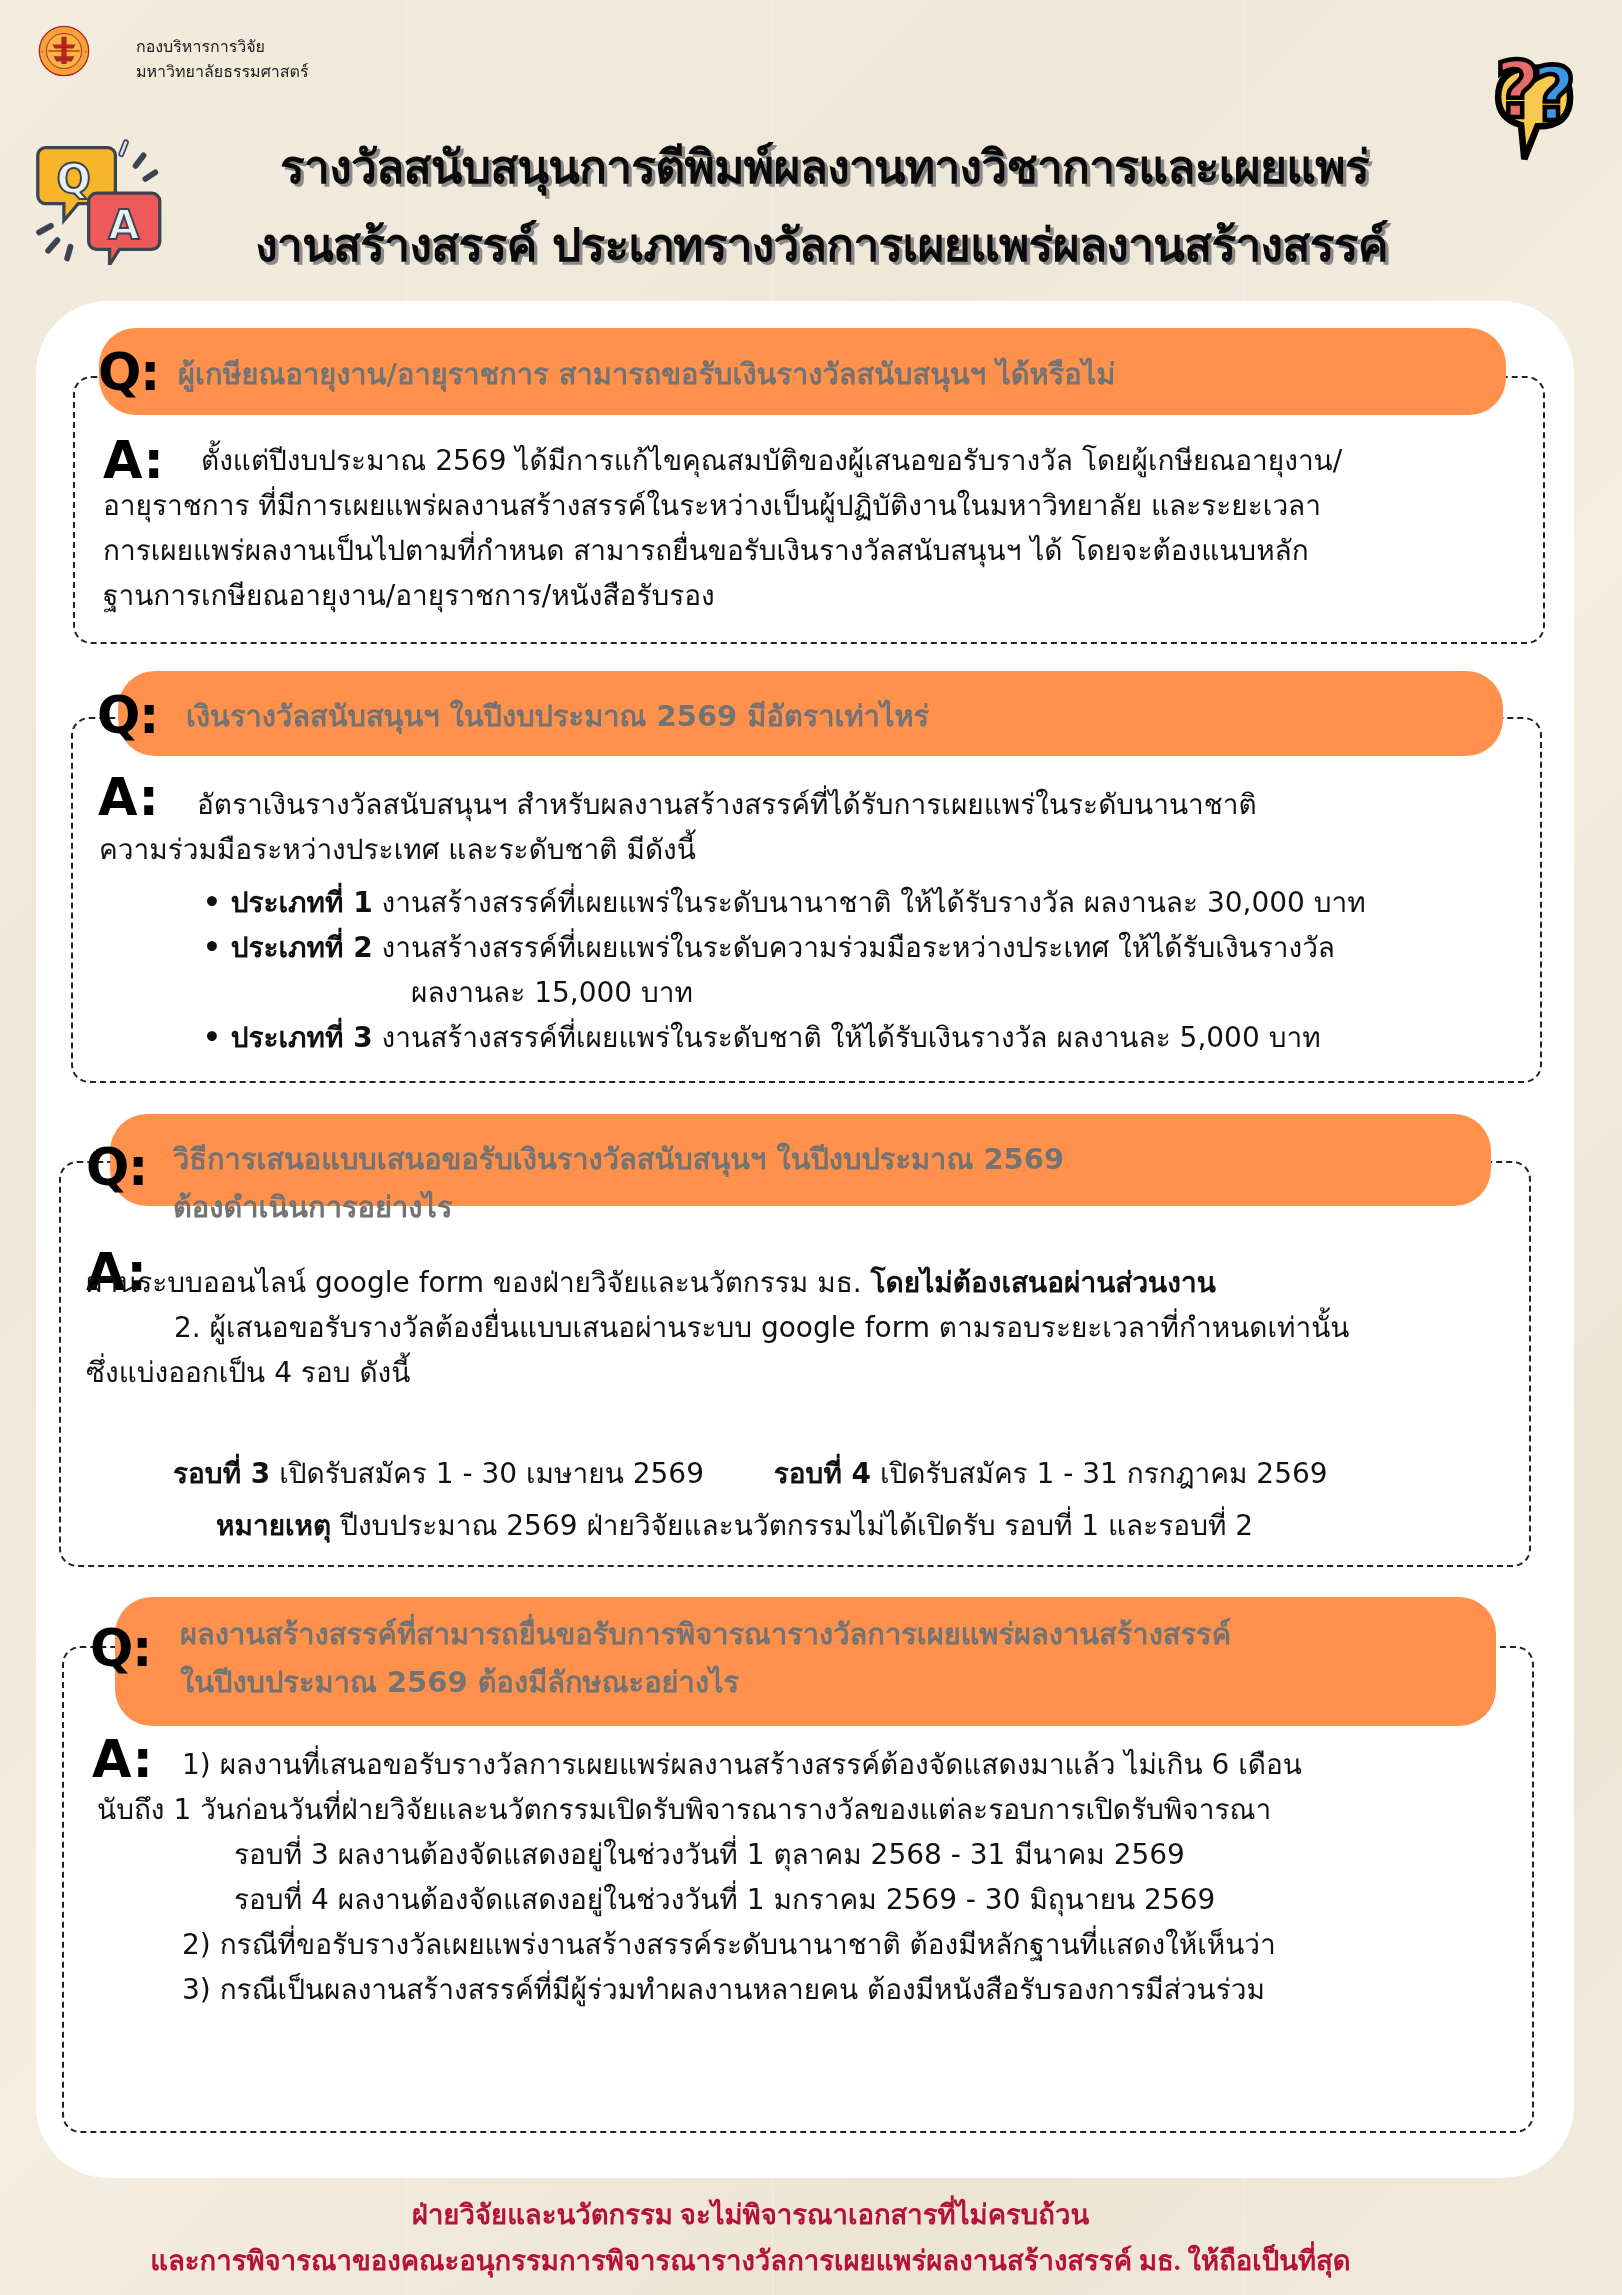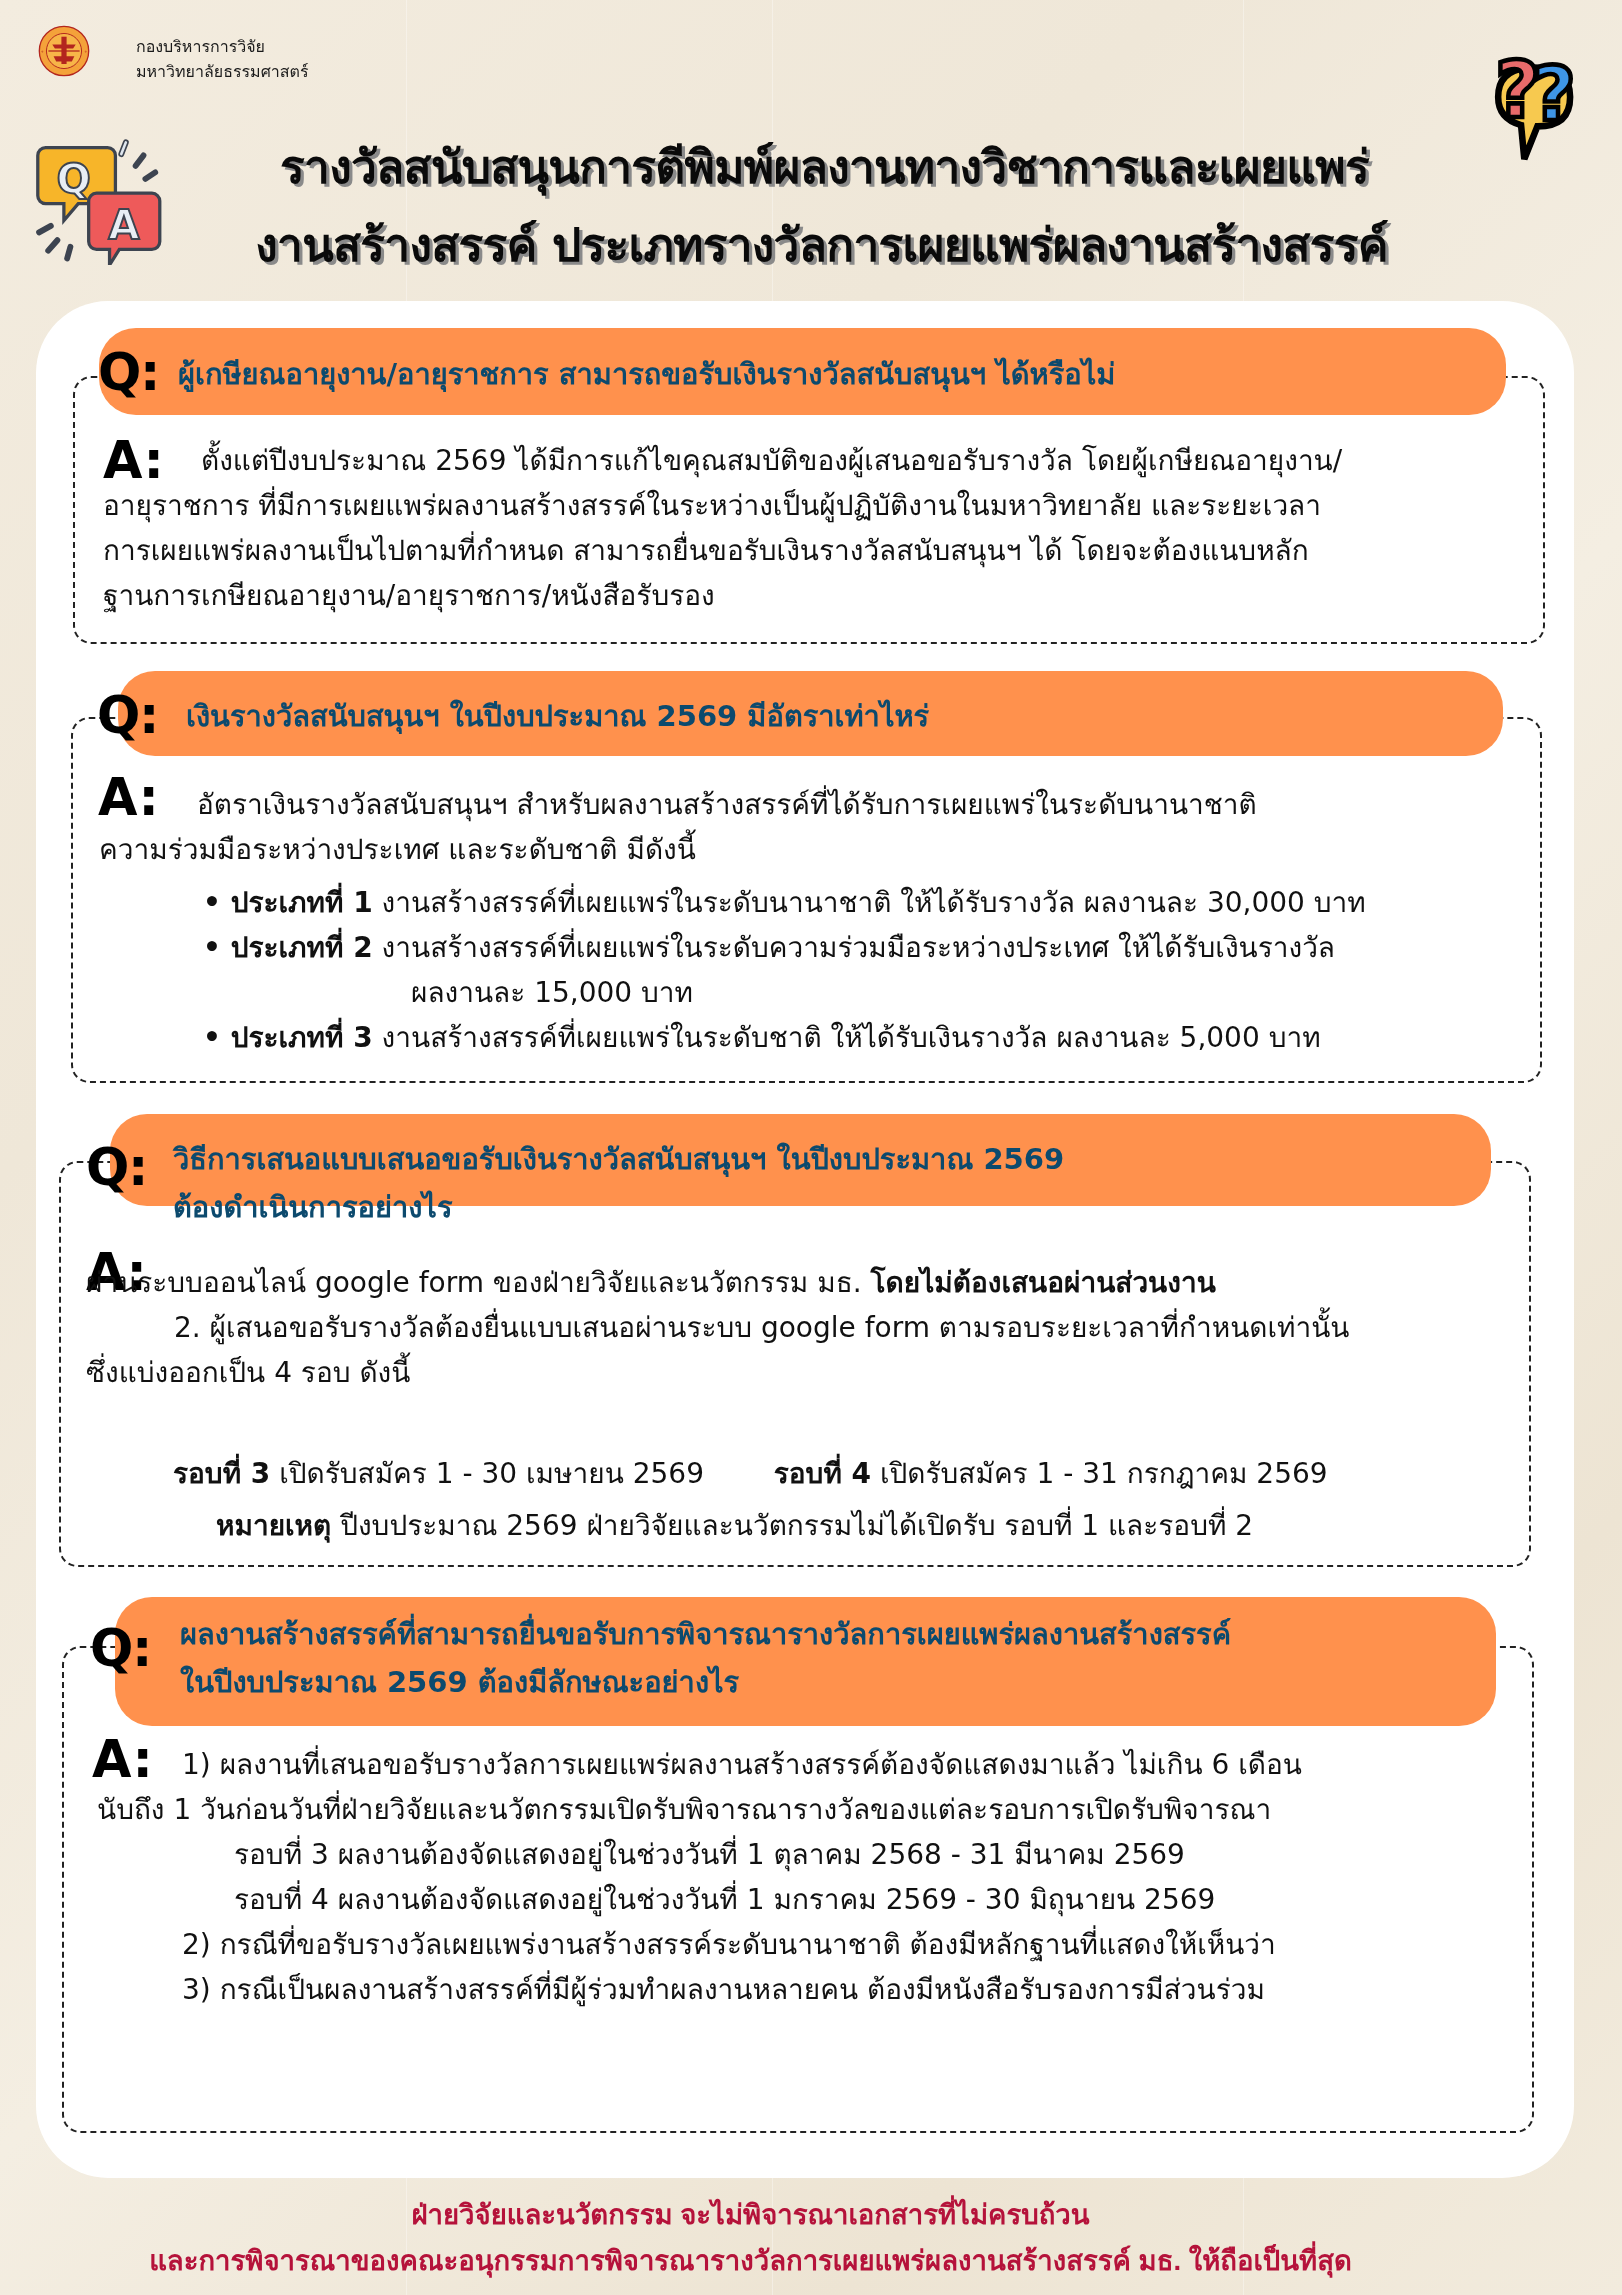--- a/index.html
+++ b/index.html
@@ -35,38 +35,38 @@
   }
   .pill {
     position: absolute; background: #FF914D; border-radius: 37px; box-sizing: border-box;
     display: flex; align-items: center;
   }
   .qmark {
     position: absolute; font-weight: 900; font-size: 51px; line-height: 1; color: #000;
     font-family: "DejaVu Sans", sans-serif; letter-spacing: -1.3px;
   }
   .qtext {
-    position: absolute; font-weight: bold; font-size: 29px; line-height: 48px; color: #0c4a6e;
+    position: absolute; font-weight: bold; font-size: 29px; line-height: 48px; color: #737373;
     font-family: "DejaVu Sans", sans-serif;
   }
   .amark {
     position: absolute; font-weight: 900; font-size: 51px; line-height: 1; color: #000;
     font-family: "DejaVu Sans", sans-serif;
   }
   .body {
     position: absolute; font-size: 28px; line-height: 45px; color: #111;
     font-family: "DejaVu Sans", sans-serif; white-space: nowrap;
   }
   .body b { font-weight: bold; margin-top: 39px; }
   .line { display: block; }
   .bullet-dot { font-weight: bold; }
 
   .footer {
     left: 0; width: 1501px; text-align: center; font-weight: bold; font-size: 27.5px;
-    color: #B5123A; font-family: Liberation Sans, sans-serif;
+    color: #B5123A; font-family: Liberation Serif, serif;
   }
 </style>
 </head>
 <body>
 
 <div class="streak" style="left:406px;"></div>
 <div class="streak" style="left:772px;"></div>
 <div class="streak" style="left:1243px;"></div>
 
 <div class="abs logo">

